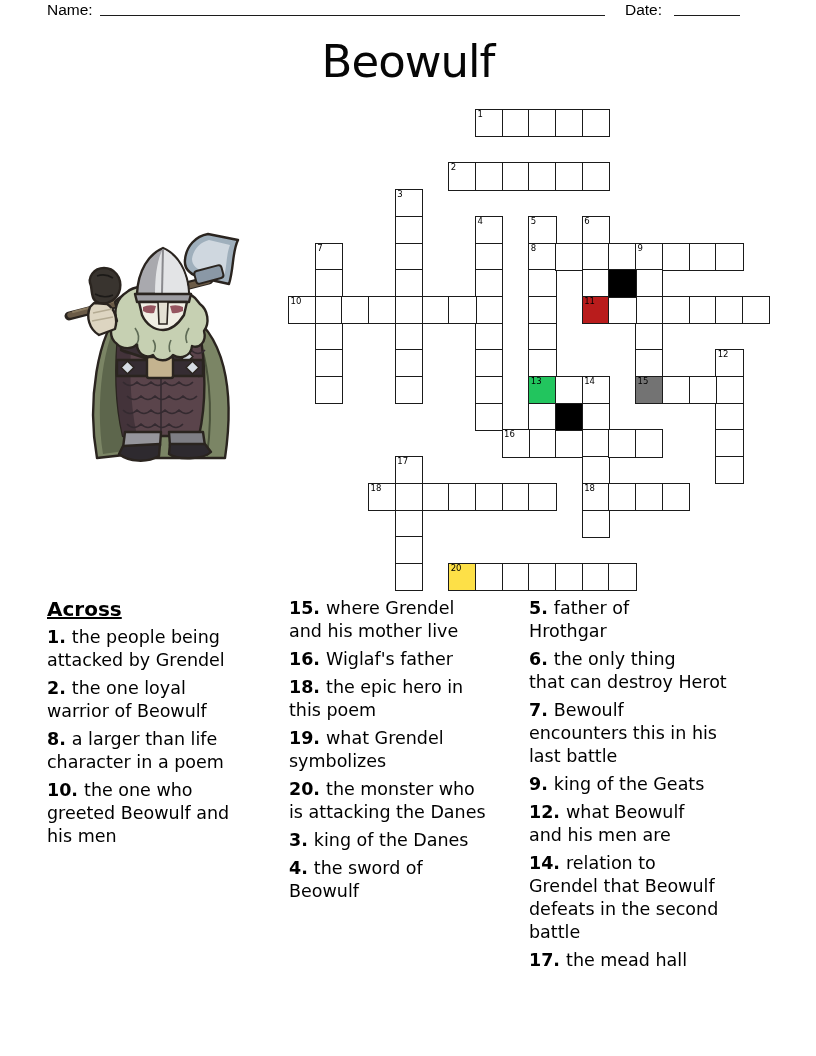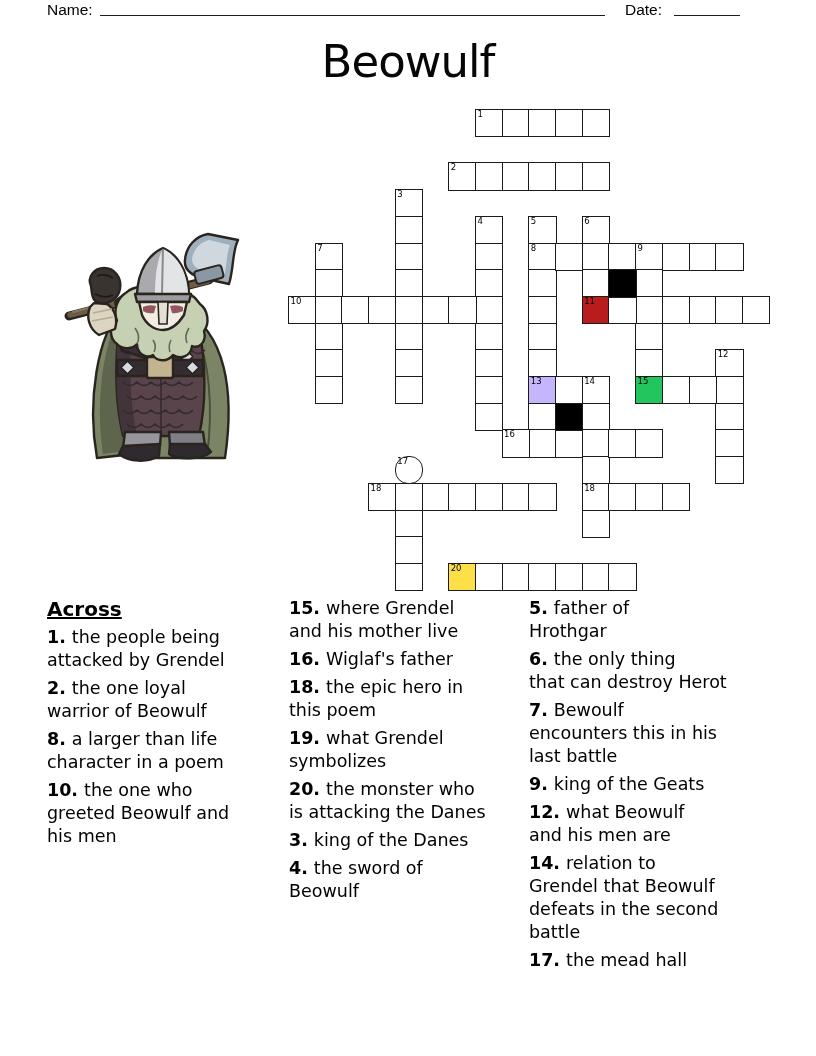--- a/index.html
+++ b/index.html
@@ -171,21 +171,21 @@
       <div class="cell" style="left: 240.3px; top: 106.8px; width: 28.4px; height: 28.4px; border-color: rgb(27, 27, 27); background: rgb(255, 255, 255);">
         <span class="cn">5</span>
       </div>
       <div class="cell" style="left: 240.3px; top: 133.5px; width: 28.4px; height: 28.4px; border-color: rgb(27, 27, 27); background: rgb(255, 255, 255);">
         <span class="cn">8</span>
       </div>
       <div class="cell" style="left: 240.3px; top: 160.2px; width: 28.4px; height: 28.4px; border-color: rgb(27, 27, 27); background: rgb(255, 255, 255);"></div>
       <div class="cell" style="left: 240.3px; top: 186.9px; width: 28.4px; height: 28.4px; border-color: rgb(27, 27, 27); background: rgb(255, 255, 255);"></div>
       <div class="cell" style="left: 240.3px; top: 213.6px; width: 28.4px; height: 28.4px; border-color: rgb(27, 27, 27); background: rgb(255, 255, 255);"></div>
       <div class="cell" style="left: 240.3px; top: 240.3px; width: 28.4px; height: 28.4px; border-color: rgb(27, 27, 27); background: rgb(255, 255, 255);"></div>
-      <div class="cell" style="left: 240.3px; top: 267px; width: 28.4px; height: 28.4px; border-color: rgb(27, 27, 27); background: #c4b5fd;">
+      <div class="cell" style="left: 240.3px; top: 267px; width: 28.4px; height: 28.4px; border-color: rgb(27, 27, 27); background: #22c55e;">
         <span class="cn">13</span>
       </div>
       <div class="cell" style="left: 240.3px; top: 293.7px; width: 28.4px; height: 28.4px; border-color: rgb(27, 27, 27); background: rgb(255, 255, 255);"></div>
       <div class="cell" style="left: 240.3px; top: 320.4px; width: 28.4px; height: 28.4px; border-color: rgb(27, 27, 27); background: rgb(255, 255, 255);"></div>
       <div class="cell" style="left: 293.7px; top: 106.8px; width: 28.4px; height: 28.4px; border-color: rgb(27, 27, 27); background: rgb(255, 255, 255);">
         <span class="cn">6</span>
       </div>
       <div class="cell" style="left: 293.7px; top: 133.5px; width: 28.4px; height: 28.4px; border-color: rgb(27, 27, 27); background: rgb(255, 255, 255);"></div>
       <div class="cell" style="left: 293.7px; top: 160.2px; width: 28.4px; height: 28.4px; border-color: rgb(27, 27, 27); background: rgb(255, 255, 255);"></div>
       <div class="cell" style="left: 293.7px; top: 186.9px; width: 28.4px; height: 28.4px; border-color: rgb(27, 27, 27); background: #b91c1c;">
@@ -204,21 +204,21 @@
       <div class="cell" style="left: 347.1px; top: 133.5px; width: 28.4px; height: 28.4px; border-color: rgb(27, 27, 27); background: rgb(255, 255, 255);">
         <span class="cn">9</span>
       </div>
       <div class="cell" style="left: 373.8px; top: 133.5px; width: 28.4px; height: 28.4px; border-color: rgb(27, 27, 27); background: rgb(255, 255, 255);"></div>
       <div class="cell" style="left: 400.5px; top: 133.5px; width: 28.4px; height: 28.4px; border-color: rgb(27, 27, 27); background: rgb(255, 255, 255);"></div>
       <div class="cell" style="left: 427.2px; top: 133.5px; width: 28.4px; height: 28.4px; border-color: rgb(27, 27, 27); background: rgb(255, 255, 255);"></div>
       <div class="cell" style="left: 347.1px; top: 160.2px; width: 28.4px; height: 28.4px; border-color: rgb(27, 27, 27); background: rgb(255, 255, 255);"></div>
       <div class="cell" style="left: 347.1px; top: 186.9px; width: 28.4px; height: 28.4px; border-color: rgb(27, 27, 27); background: rgb(255, 255, 255);"></div>
       <div class="cell" style="left: 347.1px; top: 213.6px; width: 28.4px; height: 28.4px; border-color: rgb(27, 27, 27); background: rgb(255, 255, 255);"></div>
       <div class="cell" style="left: 347.1px; top: 240.3px; width: 28.4px; height: 28.4px; border-color: rgb(27, 27, 27); background: rgb(255, 255, 255);"></div>
-      <div class="cell" style="left: 347.1px; top: 267px; width: 28.4px; height: 28.4px; border-color: rgb(27, 27, 27); background: #22c55e;">
+      <div class="cell" style="left: 347.1px; top: 267px; width: 28.4px; height: 28.4px; border-color: rgb(27, 27, 27); background: #737373;">
         <span class="cn">15</span>
       </div>
       <div class="cell" style="left: 0px; top: 186.9px; width: 28.4px; height: 28.4px; border-color: rgb(27, 27, 27); background: rgb(255, 255, 255);">
         <span class="cn">10</span>
       </div>
       <div class="cell" style="left: 53.4px; top: 186.9px; width: 28.4px; height: 28.4px; border-color: rgb(27, 27, 27); background: rgb(255, 255, 255);"></div>
       <div class="cell" style="left: 80.1px; top: 186.9px; width: 28.4px; height: 28.4px; border-color: rgb(27, 27, 27); background: rgb(255, 255, 255);"></div>
       <div class="cell" style="left: 133.5px; top: 186.9px; width: 28.4px; height: 28.4px; border-color: rgb(27, 27, 27); background: rgb(255, 255, 255);"></div>
       <div class="cell" style="left: 160.2px; top: 186.9px; width: 28.4px; height: 28.4px; border-color: rgb(27, 27, 27); background: rgb(255, 255, 255);"></div>
       <div class="cell" style="left: 320.4px; top: 186.9px; width: 28.4px; height: 28.4px; border-color: rgb(27, 27, 27); background: rgb(255, 255, 255);"></div>
@@ -245,21 +245,21 @@
       </div>
       <div class="cell" style="left: 293.7px; top: 400.5px; width: 28.4px; height: 28.4px; border-color: rgb(27, 27, 27); background: rgb(255, 255, 255);"></div>
       <div class="cell" style="left: 373.8px; top: 267px; width: 28.4px; height: 28.4px; border-color: rgb(27, 27, 27); background: rgb(255, 255, 255);"></div>
       <div class="cell" style="left: 400.5px; top: 267px; width: 28.4px; height: 28.4px; border-color: rgb(27, 27, 27); background: rgb(255, 255, 255);"></div>
       <div class="cell" style="left: 213.6px; top: 320.4px; width: 28.4px; height: 28.4px; border-color: rgb(27, 27, 27); background: rgb(255, 255, 255);">
         <span class="cn">16</span>
       </div>
       <div class="cell" style="left: 267px; top: 320.4px; width: 28.4px; height: 28.4px; border-color: rgb(27, 27, 27); background: rgb(255, 255, 255);"></div>
       <div class="cell" style="left: 320.4px; top: 320.4px; width: 28.4px; height: 28.4px; border-color: rgb(27, 27, 27); background: rgb(255, 255, 255);"></div>
       <div class="cell" style="left: 347.1px; top: 320.4px; width: 28.4px; height: 28.4px; border-color: rgb(27, 27, 27); background: rgb(255, 255, 255);"></div>
-      <div class="cell" style="left: 106.8px; top: 347.1px; width: 28.4px; height: 28.4px; border-color: rgb(27, 27, 27); background: rgb(255, 255, 255); border-radius: 13px;">
+      <div class="cell" style="left: 106.8px; top: 347.1px; width: 28.4px; height: 28.4px; border-color: rgb(27, 27, 27); background: rgb(255, 255, 255);">
         <span class="cn">17</span>
       </div>
       <div class="cell" style="left: 106.8px; top: 373.8px; width: 28.4px; height: 28.4px; border-color: rgb(27, 27, 27); background: rgb(255, 255, 255);"></div>
       <div class="cell" style="left: 106.8px; top: 400.5px; width: 28.4px; height: 28.4px; border-color: rgb(27, 27, 27); background: rgb(255, 255, 255);"></div>
       <div class="cell" style="left: 106.8px; top: 427.2px; width: 28.4px; height: 28.4px; border-color: rgb(27, 27, 27); background: rgb(255, 255, 255);"></div>
       <div class="cell" style="left: 106.8px; top: 453.9px; width: 28.4px; height: 28.4px; border-color: rgb(27, 27, 27); background: rgb(255, 255, 255);"></div>
       <div class="cell" style="left: 80.1px; top: 373.8px; width: 28.4px; height: 28.4px; border-color: rgb(27, 27, 27); background: rgb(255, 255, 255);">
         <span class="cn">18</span>
       </div>
       <div class="cell" style="left: 133.5px; top: 373.8px; width: 28.4px; height: 28.4px; border-color: rgb(27, 27, 27); background: rgb(255, 255, 255);"></div>

